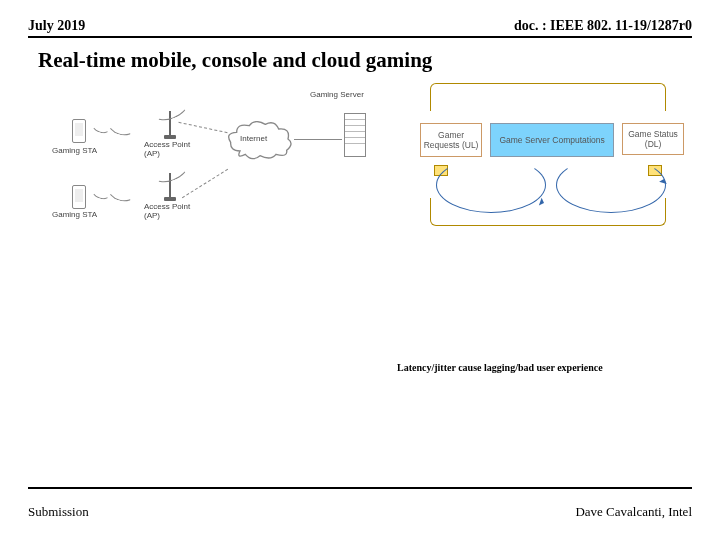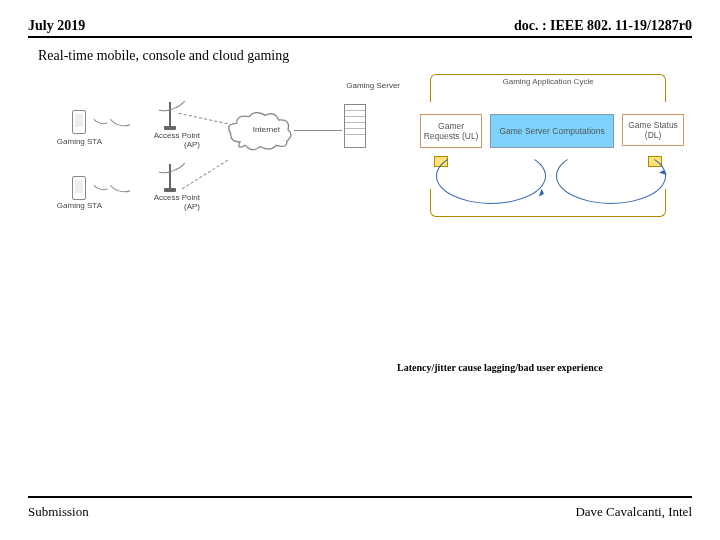--- a/index.html
+++ b/index.html
@@ -31,22 +31,22 @@
   
   .title {
     text-align: center;
     font-size: 25px;
     font-weight: bold;
     line-height: 1.25;
     margin: 8px 20px 22px 20px;
   }
   
   .subhead {
-    font-size: 14px;
-    font-weight: normal;
+    font-size: 21px;
+    font-weight: bold;
     margin: 6px 0 10px 10px;
   }
   
   .diagrams {
     display: flex;
     gap: 12px;
     margin-left: 20px;
     margin-right: 10px;
     align-items: flex-start;
   }
@@ -58,21 +58,21 @@
   .diag-right {
     width: 280px;
     height: 145px;
     position: relative;
   }
   .tiny {
     font-family: Arial, sans-serif;
     font-size: 8px;
     color: #444;
     position: absolute;
-    text-align: right;
+    text-align: left;
     line-height: 1.1;
   }
   .dev {
     position: absolute;
     width: 14px;
     height: 24px;
     border: 1px solid #888;
     border-radius: 2px;
     background: #fff;
   }
@@ -187,21 +187,21 @@
     top: 362px;
     width: 290px;
     line-height: 1.25;
   }
 
   
   .ftr {
     position: absolute;
     left: 28px; right: 28px; bottom: 20px;
     border-top: 2px solid #000;
-    padding-top: 6px;
+    padding-top: 15px;
     font-size: 13px;
     display: flex;
     justify-content: space-between;
   }
   .ftr .center {
     position: absolute;
     left: 0; right: 0;
     text-align: center;
   }
 </style>
@@ -268,22 +268,20 @@
           <div class="slot"></div>
           <div class="slot"></div>
       </div>
       <div class="tiny" style="left:262px; top:8px; width:90px;">Gaming Server</div>
 
       <div class="link" style="left:246px; top:56px; width:48px; border-top-style:solid;"></div>
     </div>
 
     <div class="diag-right">
       <div class="bracket-top"></div>
-      <div class="r-label" style="left:0; right:0; top:4px;">Gaming
-Application Cycle</div>
 
       <div class="dbox" style="left:6px; top:40px; width:62px; height:34px;">Gamer
 Requests (UL)</div>
       <div class="dbox mid" style="left:76px; top:40px; width:124px; height:34px;">Game Server Computations</div>
       <div class="dbox" style="left:208px; top:40px; width:62px; height:32px;">Game
 Status (DL)</div>
 
       <div class="tinybox" style="left:20px; top:82px;"></div>
       <div class="tinybox" style="left:234px; top:82px;"></div>
 

